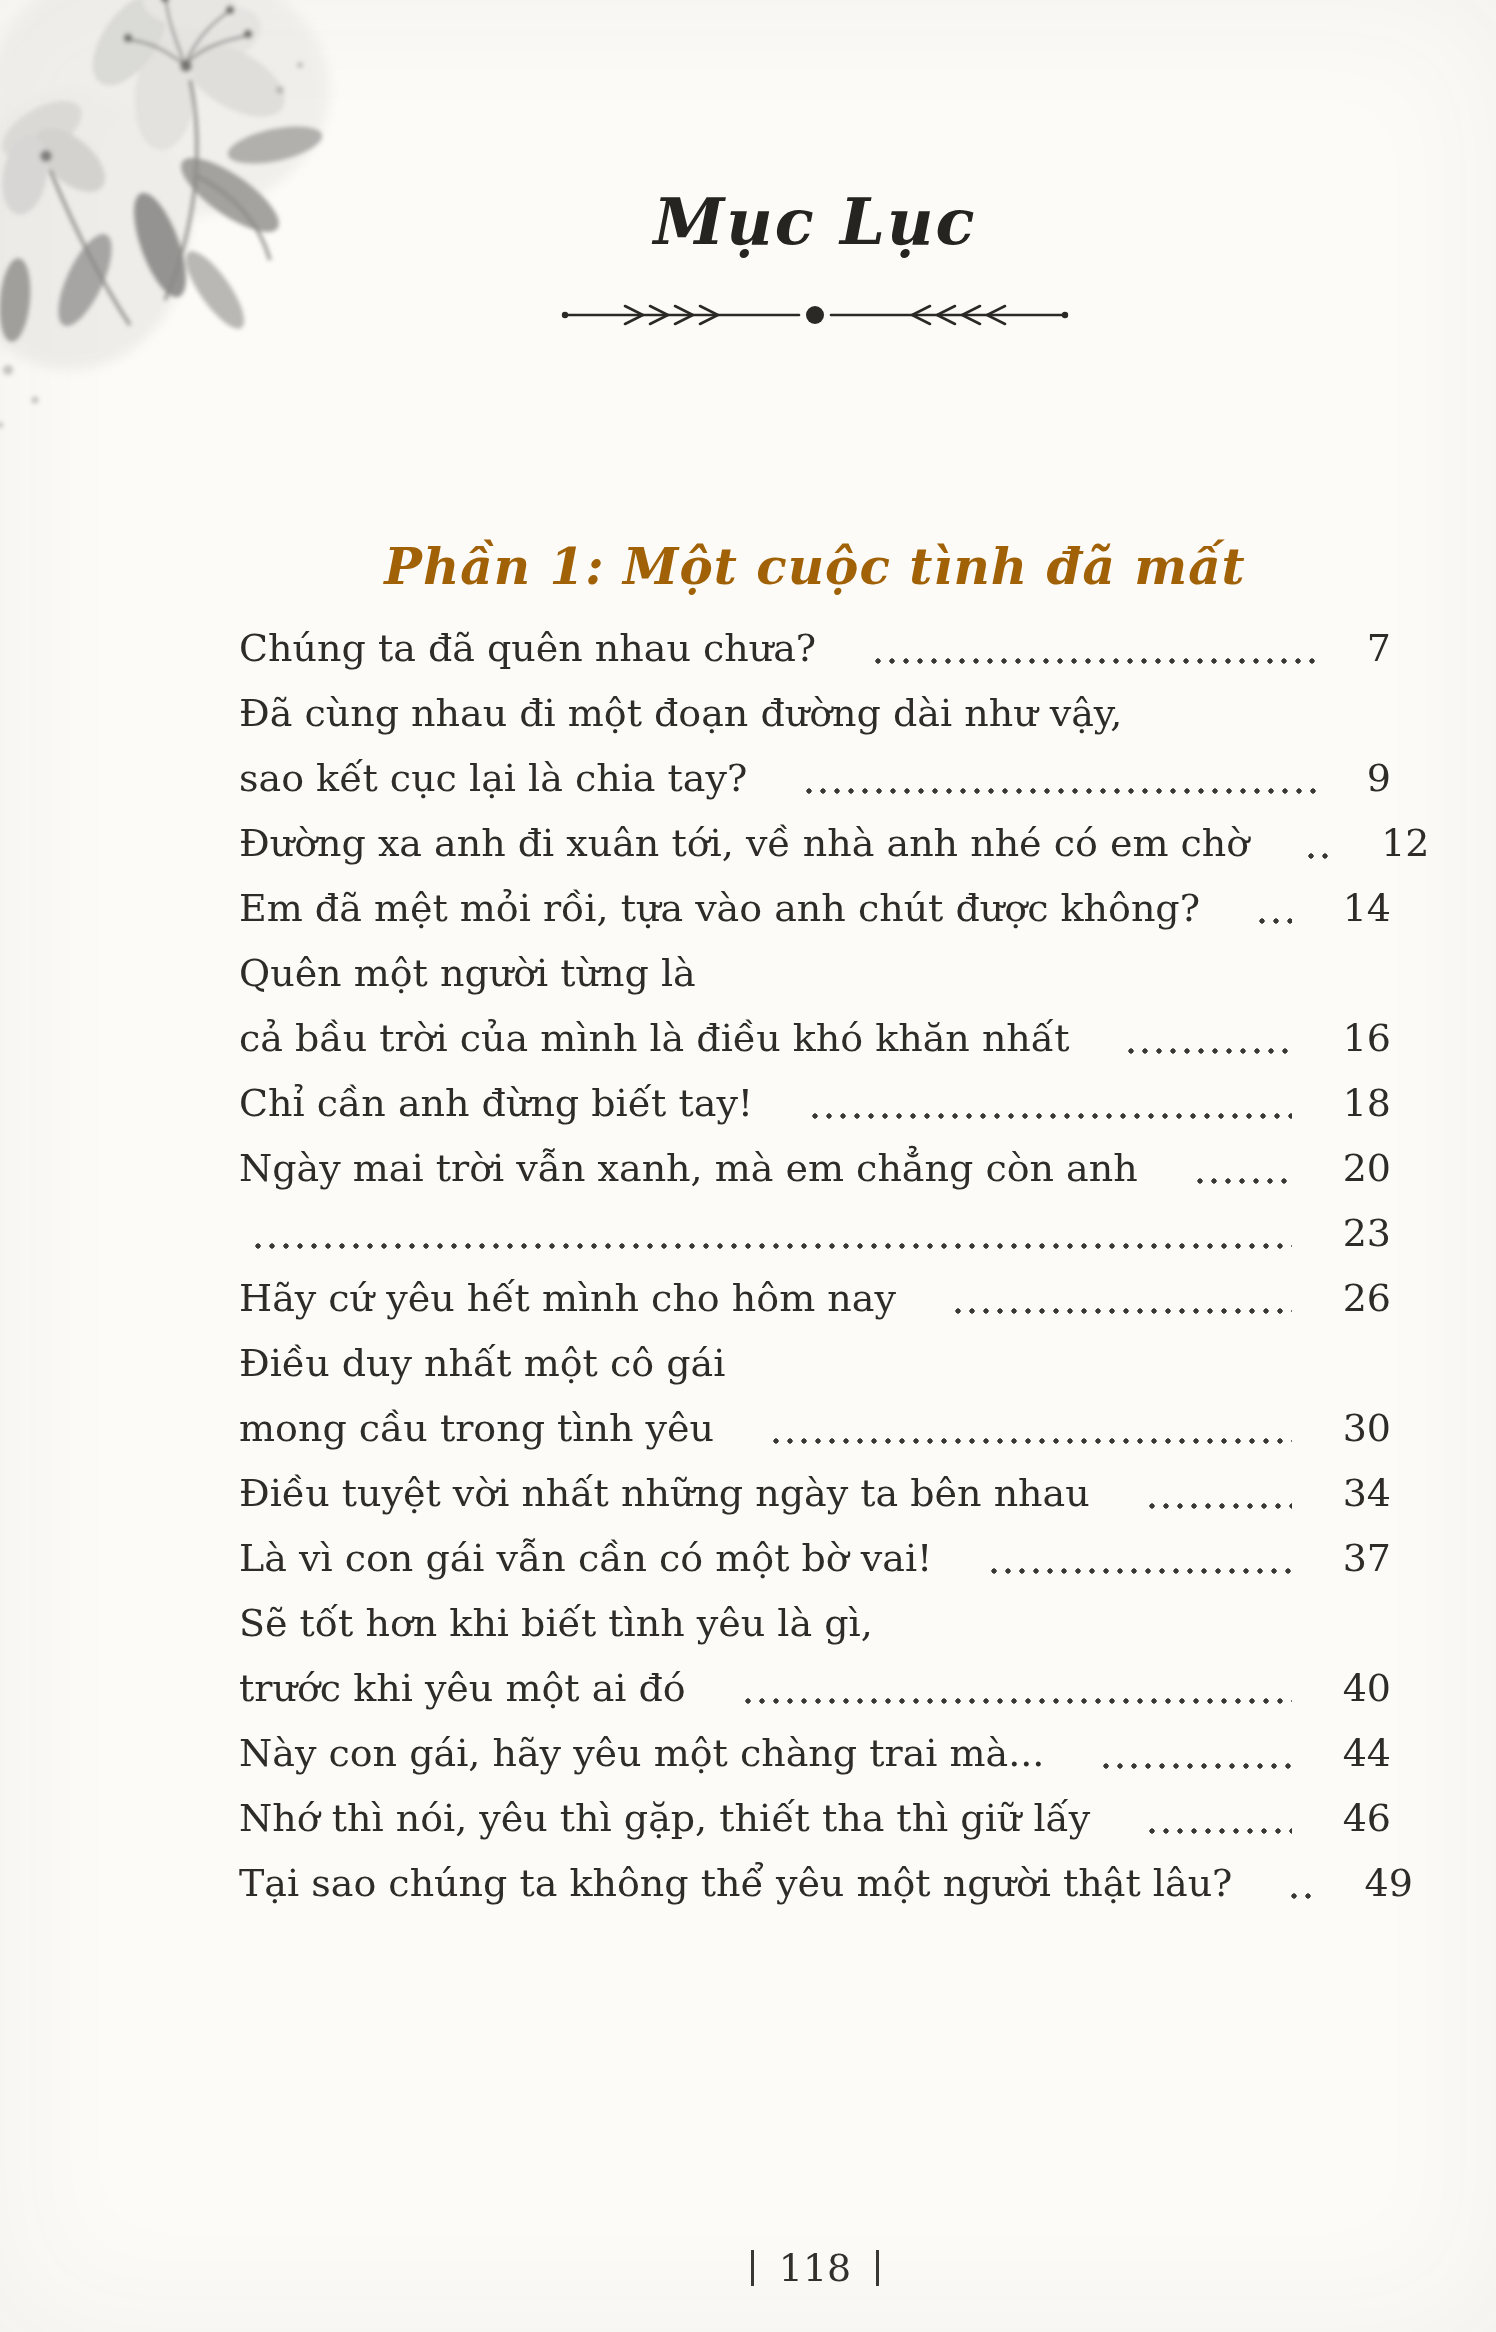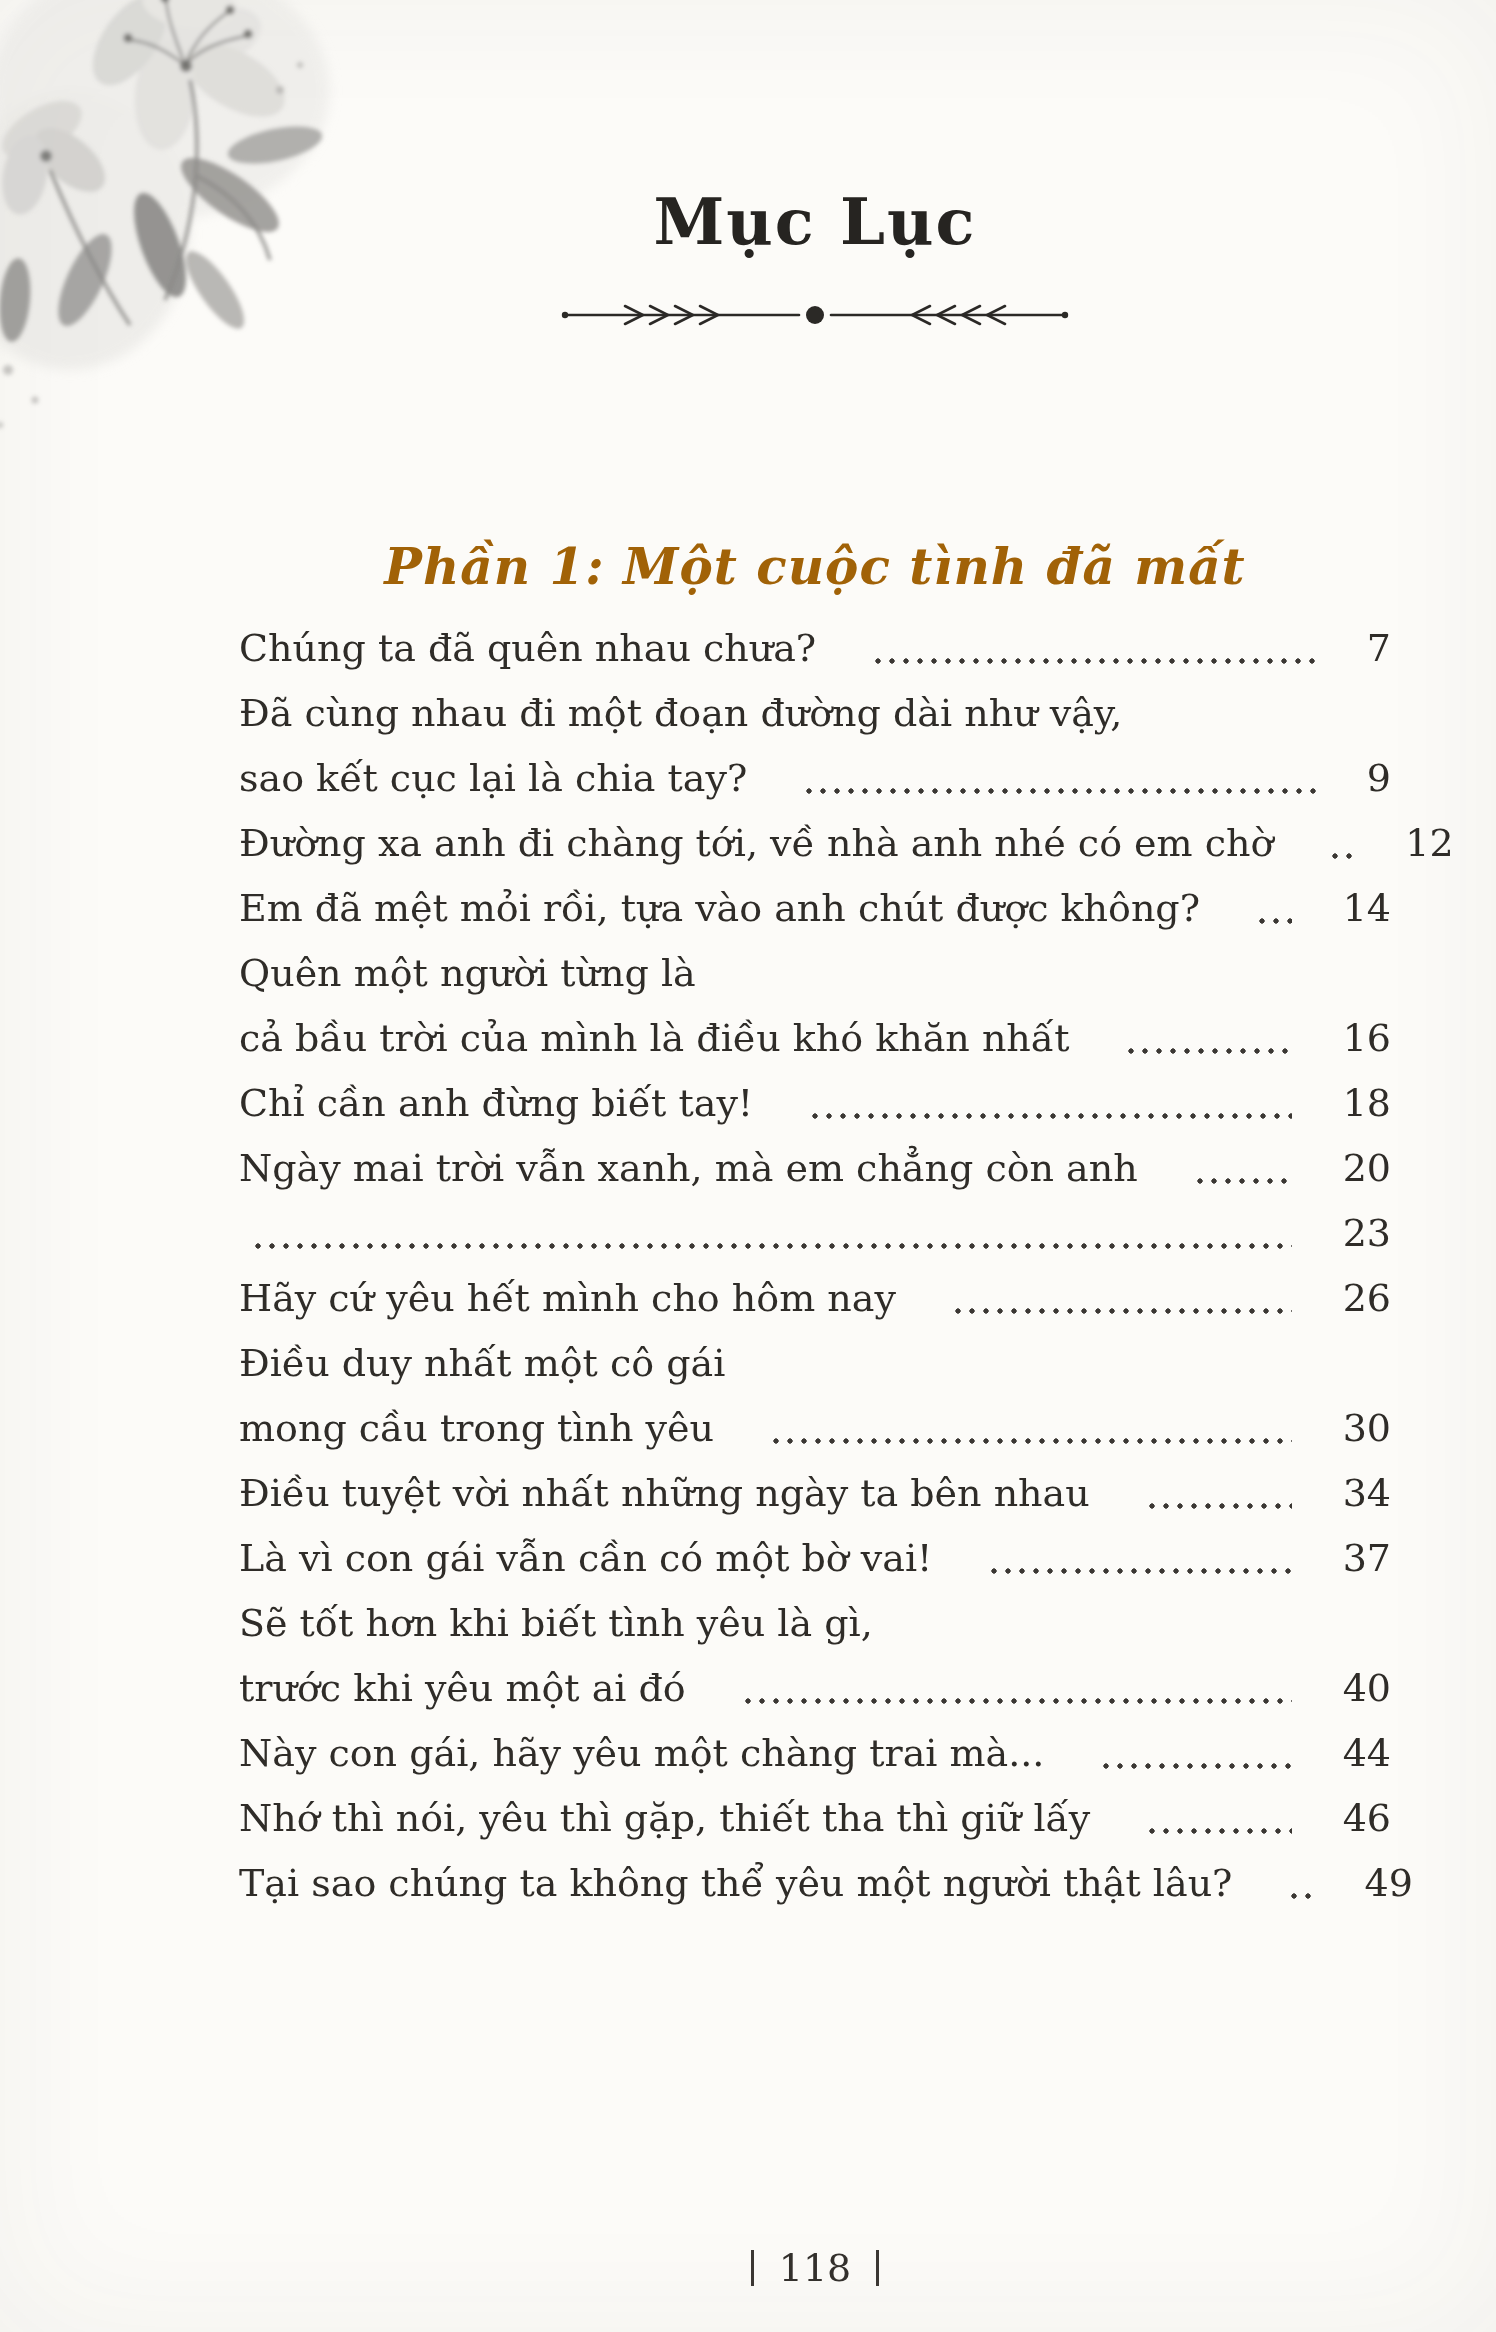--- a/index.html
+++ b/index.html
@@ -24,20 +24,21 @@
     left: 239px;
     top: 0;
     width: 1152px;
   }
   .title {
     margin: 184px 0 0 0;
     text-align: center;
     font-size: 64px;
     line-height: 1.2;
     font-weight: 700;
+    font-style: italic;
     letter-spacing: 2px;
     color: #262421;
   }
   .divider {
     margin: 38px auto 0 auto;
     width: 520px;
     height: 32px;
     display: block;
   }
   #toc { margin-top: 0; }
@@ -195,21 +196,21 @@
         </div>
         <div class="toc-line">
           <span class="toc-text">Đã cùng nhau đi một đoạn đường dài như vậy,</span>
         </div>
         <div class="toc-line">
           <span class="toc-text">sao kết cục lại là chia tay?</span>
           <span class="leader"></span>
           <span class="toc-page">9</span>
         </div>
         <div class="toc-line">
-          <span class="toc-text">Đường xa anh đi chàng tới, về nhà anh nhé có em chờ</span>
+          <span class="toc-text">Đường xa anh đi xuân tới, về nhà anh nhé có em chờ</span>
           <span class="leader"></span>
           <span class="toc-page">12</span>
         </div>
         <div class="toc-line">
           <span class="toc-text">Em đã mệt mỏi rồi, tựa vào anh chút được không?</span>
           <span class="leader"></span>
           <span class="toc-page">14</span>
         </div>
         <div class="toc-line">
           <span class="toc-text">Quên một người từng là</span>

